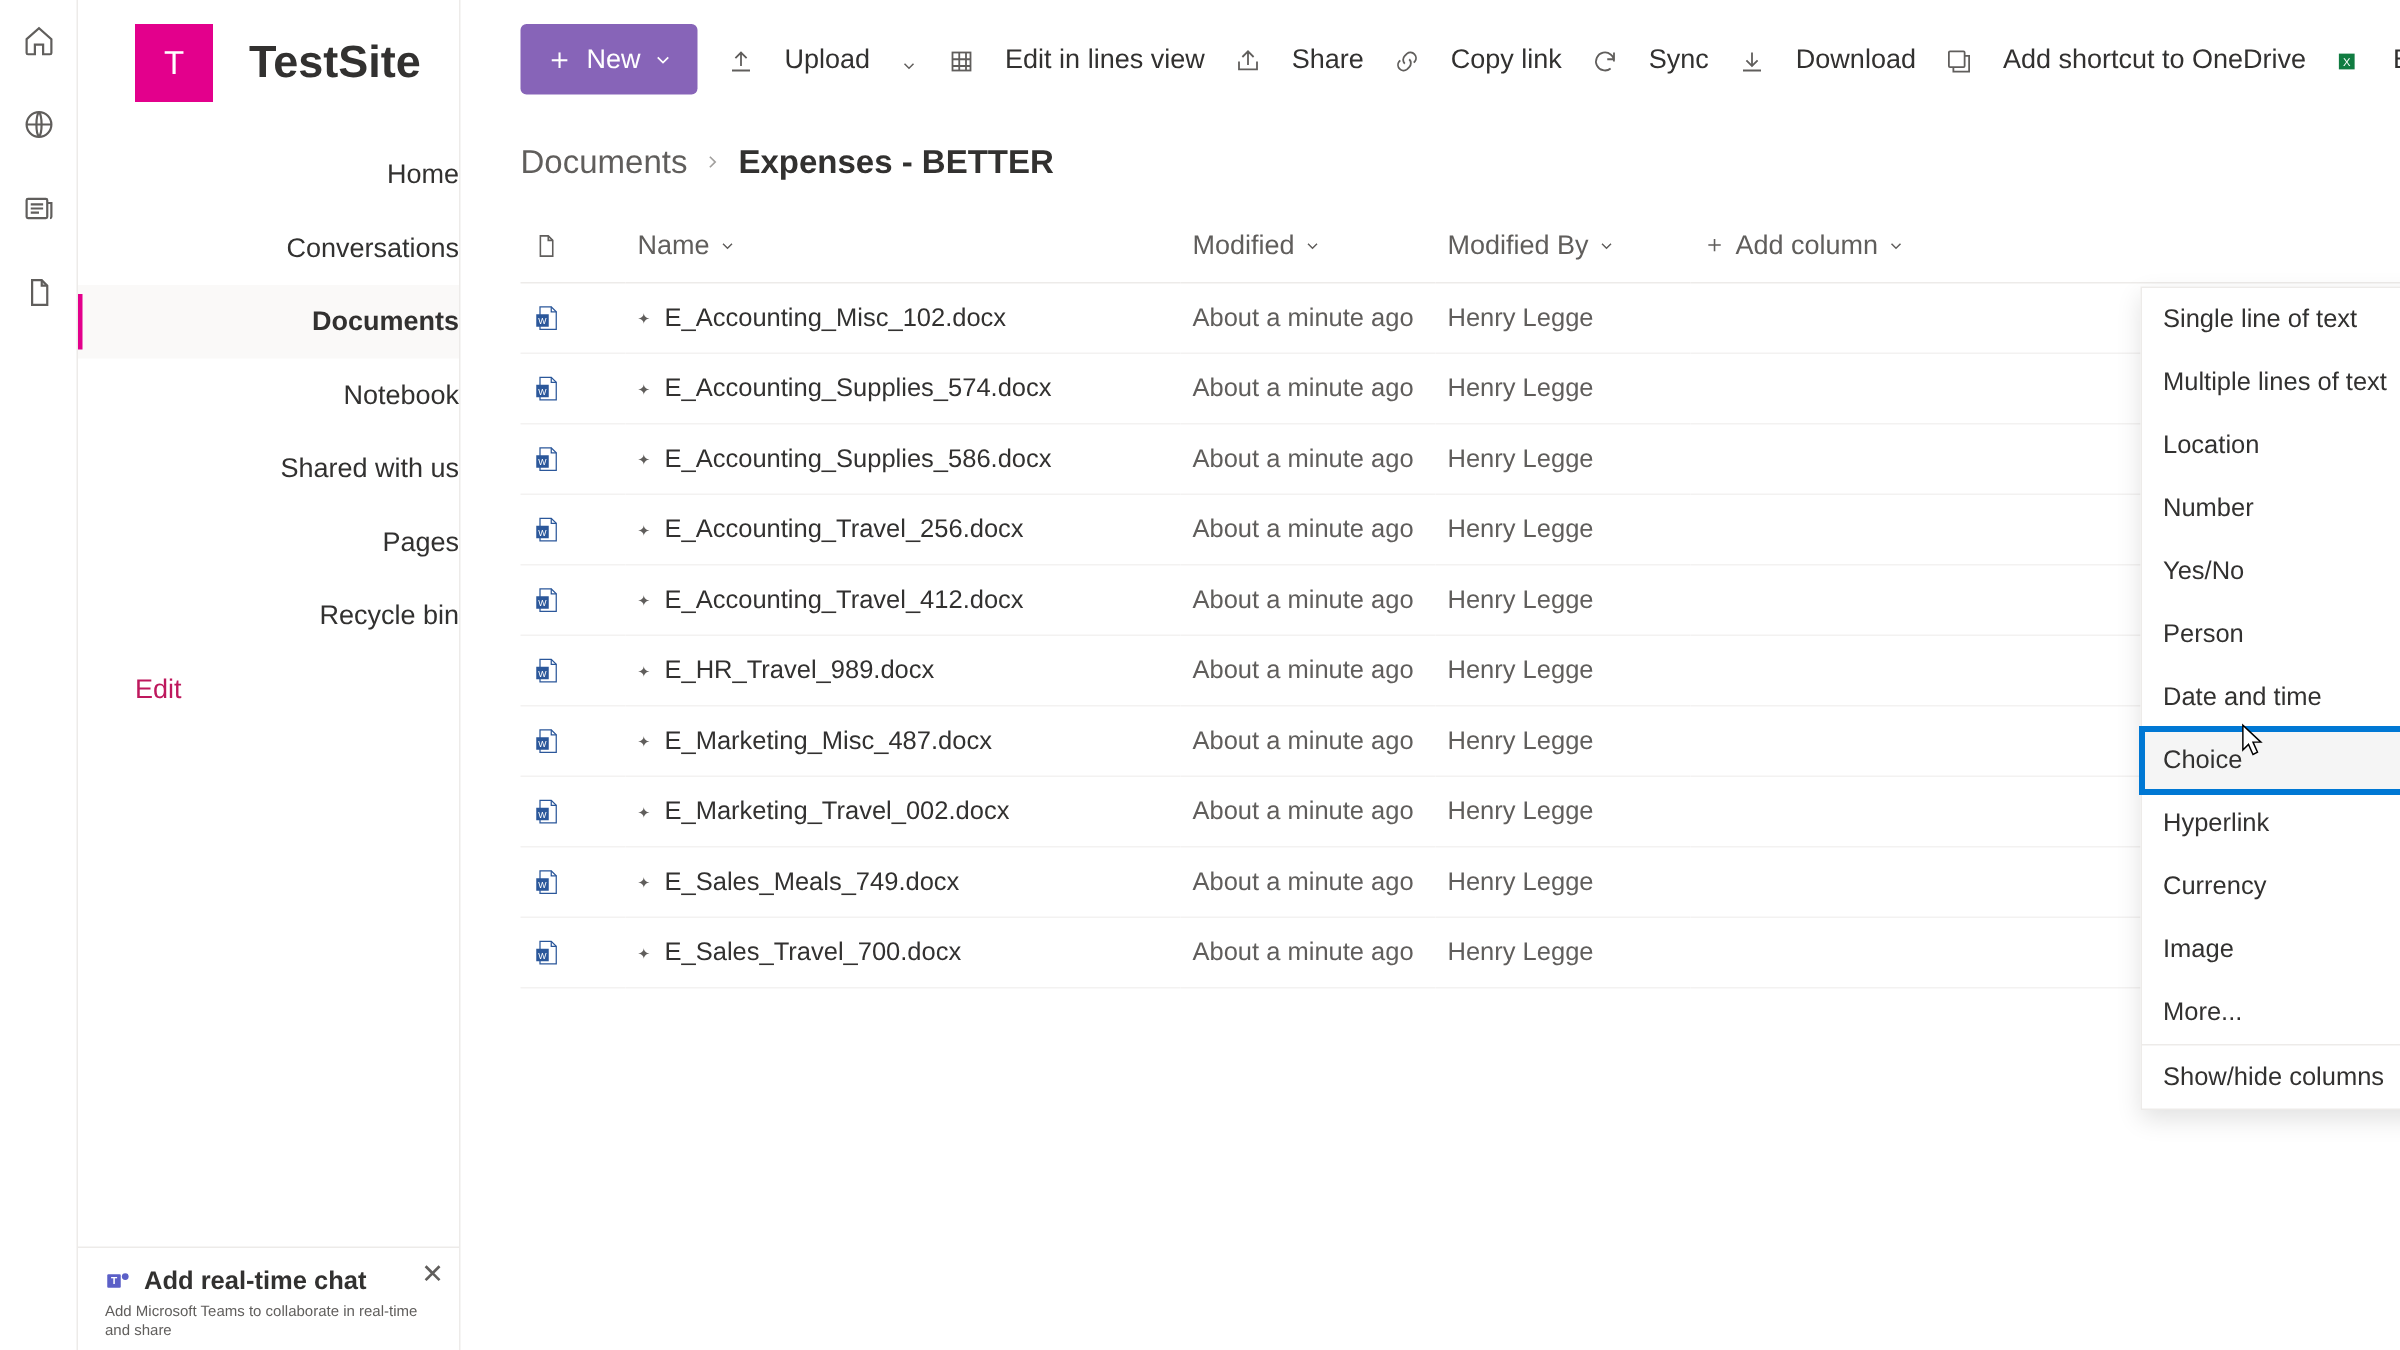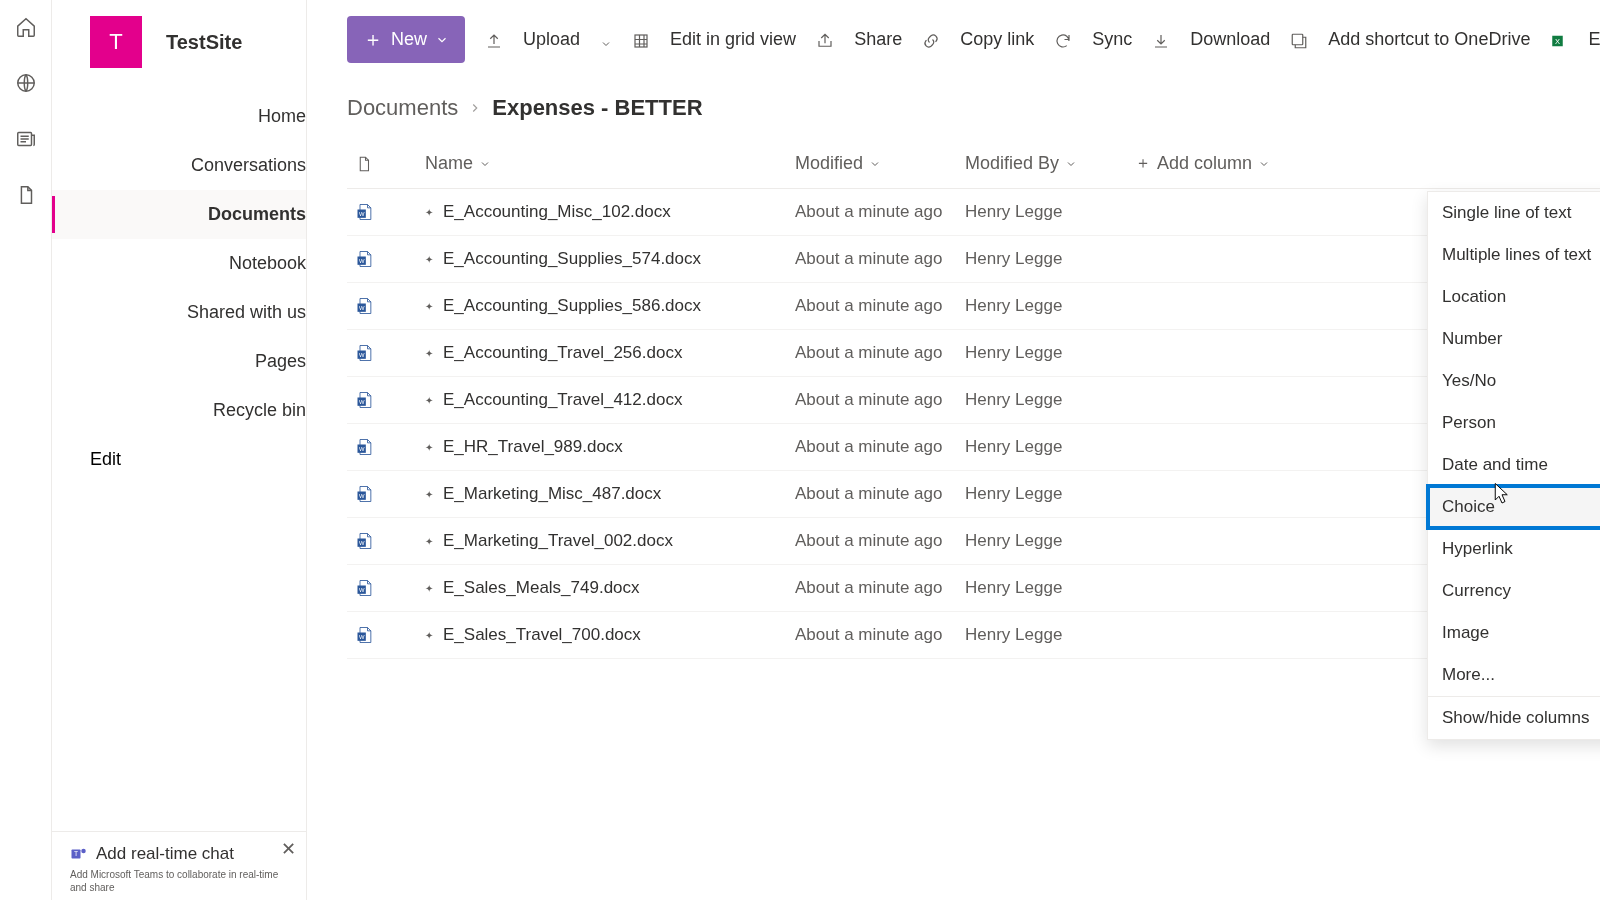--- a/index.html
+++ b/index.html
@@ -6,28 +6,28 @@
 body { display: flex; height: 900px; width: 1600px; overflow: hidden; background: #fff; color: #323130; }
 
 
 .app-rail { width: 52px; border-right: 1px solid #edebe9; display: flex; flex-direction: column; align-items: center; padding-top: 16px; gap: 34px; }
 .app-rail .rail-icon { width: 22px; height: 22px; color: #605e5c; cursor: pointer; }
 
 
 .sidebar { width: 255px; border-right: 1px solid #edebe9; display: flex; flex-direction: column; position: relative; }
 .site-header { display: flex; align-items: center; gap: 24px; padding: 16px 0 16px 38px; }
 .site-tile { width: 52px; height: 52px; background: #e3008c; color: #fff; display: flex; align-items: center; justify-content: center; font-size: 22px; }
-.site-title { font-size: 20px; font-weight: 600; }
+.site-title { font-size: 30px; font-weight: 600; }
 .nav { margin-top: 8px; text-align: right; }
 .nav-item { padding: 14px 0 14px 38px; font-size: 18px; color: #323130; cursor: pointer; position: relative; }
 .nav-item.active { font-weight: 600; background: #faf9f8; }
 .nav-item.active::before { content: ""; position: absolute; left: 0; top: 6px; bottom: 6px; width: 3px; background: #e3008c; }
-.nav-edit { padding: 14px 0 14px 38px; font-size: 18px; color: #000000; cursor: pointer; }
+.nav-edit { padding: 14px 0 14px 38px; font-size: 18px; color: #be185d; cursor: pointer; }
 .chat-promo { position: absolute; bottom: 0; left: 0; right: 0; padding: 12px 18px 6px 18px; border-top: 1px solid #edebe9; }
-.chat-promo-header { display: flex; align-items: center; gap: 8px; font-weight: 400; font-size: 17px; }
+.chat-promo-header { display: flex; align-items: center; gap: 8px; font-weight: 700; font-size: 17px; }
 .chat-promo-body { font-size: 10px; color: #605e5c; margin-top: 4px; line-height: 1.3; }
 .chat-close { position: absolute; right: 10px; top: 6px; cursor: pointer; color: #605e5c; font-size: 18px; }
 
 
 .main { flex: 1; overflow: hidden; display: flex; flex-direction: column; }
 .toolbar { display: flex; align-items: center; gap: 20px; padding: 16px 0 20px 40px; }
 .btn-new { background: #8764b8; color: #fff; border: none; border-radius: 4px; padding: 10px 16px; font-size: 18px; display: flex; align-items: center; gap: 8px; cursor: pointer; }
 .tool-item { display: flex; align-items: flex-end; gap: 20px; font-size: 18px; color: #323130; cursor: pointer; white-space: nowrap; }
 .tool-icon { width: 18px; height: 18px; }
 
@@ -143,21 +143,21 @@
         </span>
     </div>
 
     <div class="tool-item">
       <span class="tool-icon">
           <svg viewBox="0 0 24 24" fill="none" stroke="#605e5c" stroke-width="1.6">
             <rect x="4" y="4" width="16" height="16"></rect>
             <path d="M4 10h16M4 16h16M10 4v16M16 4v16"></path>
           </svg>
         </span>
-      <span>Edit in grid view</span>
+      <span>Edit in lines view</span>
     </div>
 
     <div class="tool-item">
       <span class="tool-icon">
           <svg viewBox="0 0 24 24" fill="none" stroke="#605e5c" stroke-width="1.6">
             <path d="M4 12v7h16v-7M12 3v12M7 8l5-5 5 5"></path>
           </svg>
         </span>
       <span>Share</span>
     </div>

